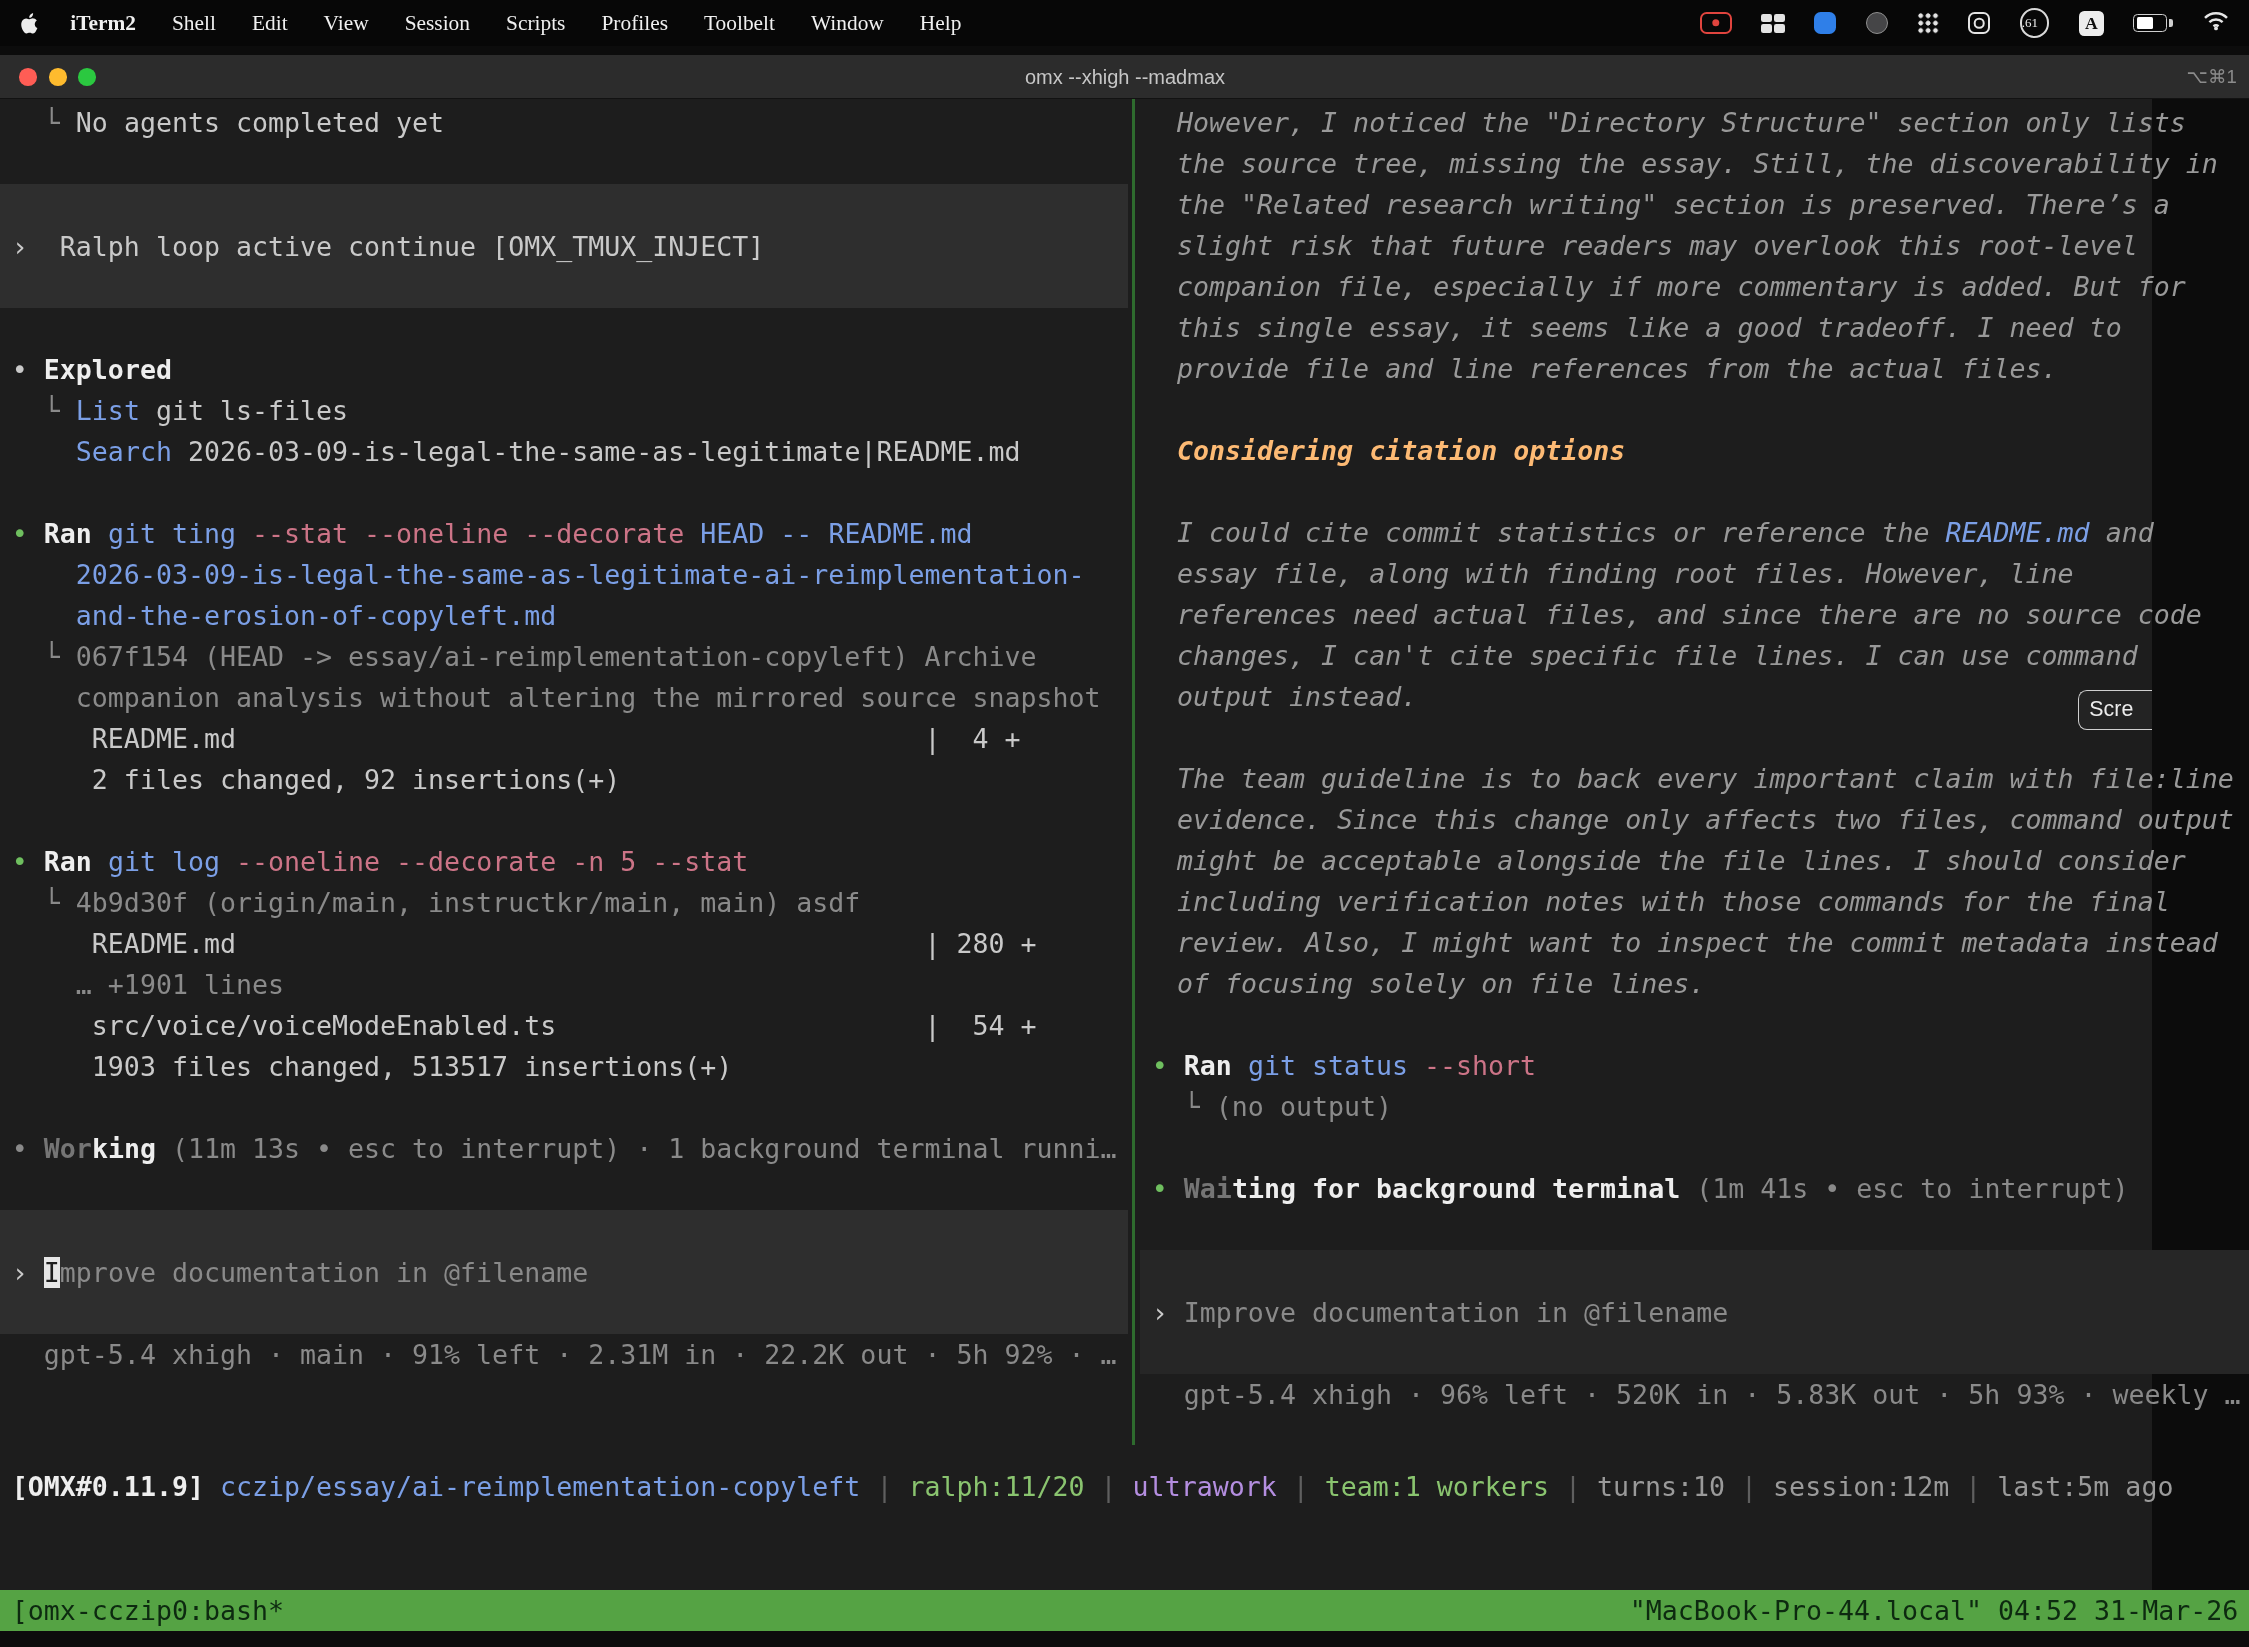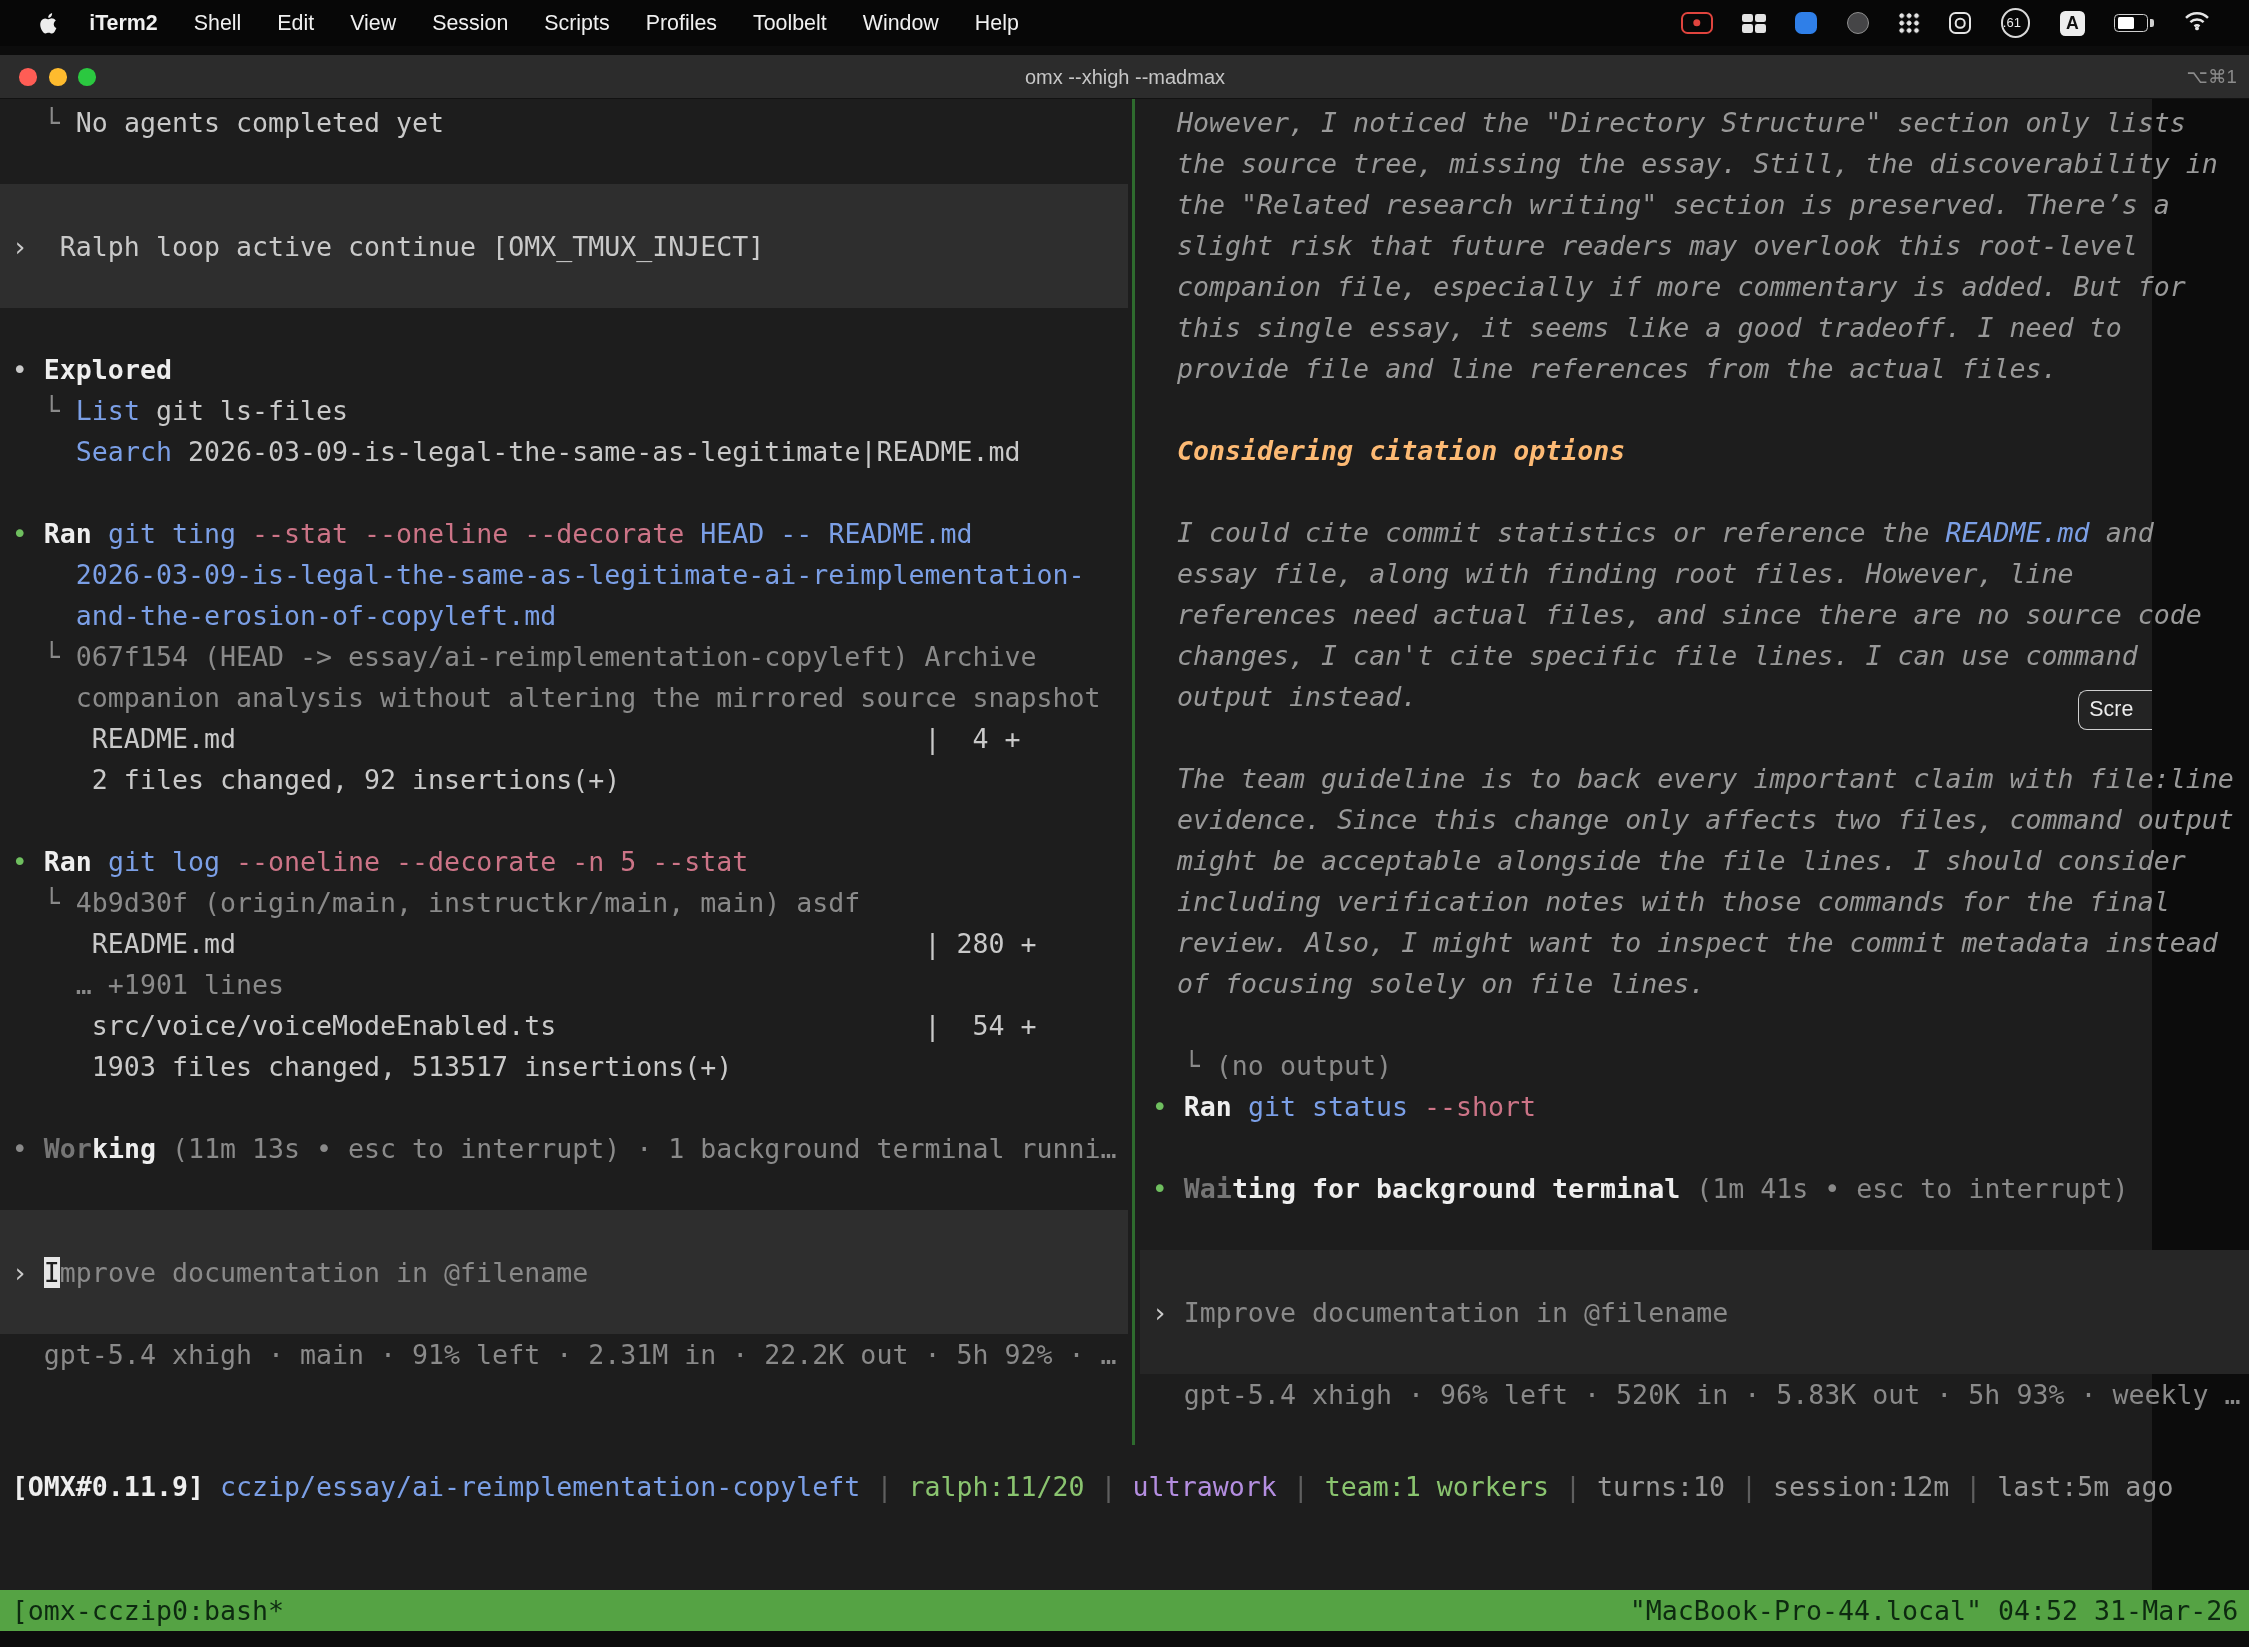--- a/index.html
+++ b/index.html
@@ -1,20 +1,20 @@
 <!DOCTYPE html>
 <html style="font-size:11.8px"><head>
 <meta charset="utf-8">
 <style>
   *{margin:0;padding:0;box-sizing:border-box;}
   html,body{width:2250px;height:1648px;}
   body{position:relative;background:#0c0c0c;font-family:"DejaVu Sans Mono",monospace;overflow:hidden;}
 
   
-  #menubar{position:absolute;top:0;left:0;width:100%;height:46px;background:#070707;display:flex;align-items:center;padding:0 39px;font-family:Liberation Sans, sans-serif;font-size:21.4px;color:#f0f0f0;}
+  #menubar{position:absolute;top:0;left:0;width:100%;height:46px;background:#070707;display:flex;align-items:center;padding:0 20px;font-family:Liberation Serif, serif;font-size:21.4px;color:#f0f0f0;}
   #apple-logo{display:flex;align-items:center;}
   #mb-items{display:flex;gap:36px;margin-left:29.5px;}
   .mb-item{cursor:default;white-space:nowrap;}
   .mb-app{font-weight:bold;}
   #mb-right{margin-left:auto;display:flex;align-items:center;gap:29.5px;}
   .rec-icon{width:32px;height:22px;border:2.2px solid #e0443e;border-radius:6.6px;position:relative;display:inline-block;}
   .rec-icon::after{content:"";position:absolute;left:50%;top:50%;transform:translate(-50%,-50%);width:7.4px;height:7.4px;border-radius:50%;background:#e0443e;}
   .grid-icon{width:23.6px;height:19px;display:grid;grid-template-columns:1fr 1fr;grid-template-rows:1fr 1fr;gap:2.2px;}
   .grid-icon span{background:#e3e3e3;border-radius:2.2px;}
   .blue-icon{width:22px;height:22px;border-radius:6.6px;background:#2f7fe8;display:inline-block;}
@@ -187,22 +187,22 @@
 changes, I can't cite specific file lines. I can use command
 output instead.</span></div>
       <div class="tgap"></div>
       <div class="tpara"><span class="seg-it">The team guideline is to back every important claim with file:line
 evidence. Since this change only affects two files, command output
 might be acceptable alongside the file lines. I should consider
 including verification notes with those commands for the final
 review. Also, I might want to inspect the commit metadata instead
 of focusing solely on file lines.</span></div>
       <div class="tgap"></div>
+      <div class="tline"><span class="seg-green">• </span><span class="seg-wb">Ran</span><span class="seg-blue"> git status</span><span class="seg-pink"> --short</span></div>
       <div class="tline"><span class="seg-dim">  └ (no output)</span></div>
-      <div class="tline"><span class="seg-green">• </span><span class="seg-wb">Ran</span><span class="seg-blue"> git status</span><span class="seg-pink"> --short</span></div>
       <div class="tgap"></div>
       <div class="tline"><span class="seg-green">• </span><span class="seg-shimA">Wai</span><span class="seg-shimB">ting for background terminal</span><span class="seg-dim"> (1m 41s • esc to interrupt)</span></div>
       <div class="tgap"></div>
       <div class="tbox">
         <div class="tline"><span class="seg-w">› </span><span class="seg-dim">Improve documentation in @filename</span></div>
       </div>
       <div class="tline"><span class="seg-dim">  gpt-5.4 xhigh · 96% left · 520K in · 5.83K out · 5h 93% · weekly …</span></div>
     </div>
   <div id="omx-line">
       <div class="tline"><span class="seg-wb">[OMX#0.11.9]</span><span class="seg-w"> </span><span class="seg-blue">cczip/essay/ai-reimplementation-copyleft</span><span class="seg-sep"> | </span><span class="seg-green2">ralph:11/20</span><span class="seg-sep"> | </span><span class="seg-purple">ultrawork</span><span class="seg-sep"> | </span><span class="seg-green2">team:1 workers</span><span class="seg-sep"> | </span><span class="seg-gray">turns:10</span><span class="seg-sep"> | </span><span class="seg-gray">session:12m</span><span class="seg-sep"> | </span><span class="seg-gray">last:5m ago</span></div>

